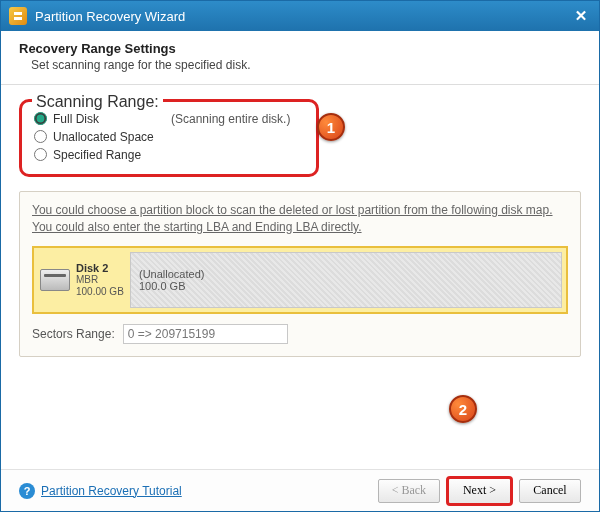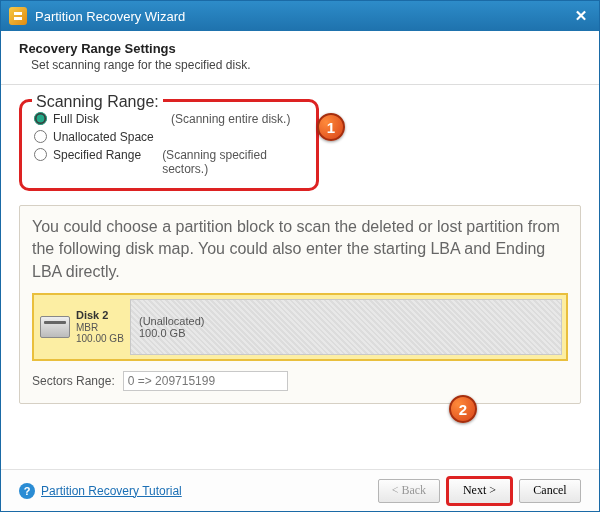--- a/index.html
+++ b/index.html
@@ -12,21 +12,21 @@
   .header h2 { font-size: 13px; font-weight: bold; color: #222; margin-bottom: 2px; }
   .header p { font-size: 12px; color: #444; padding-left: 12px; }
   .content { flex: 1; padding: 14px 18px 10px 18px; position: relative; }
   .radio-group { border: 3px solid #d22; border-radius: 10px; padding: 6px 12px 8px 12px; width: 300px; position: relative; }
   .radio-group .legend { position: absolute; top: -9px; left: 10px; background: #fff; padding: 0 4px; font-size: 16px; color: #333; }
   .radio-row { display: flex; align-items: flex-start; gap: 6px; margin: 4px 0; font-size: 12px; color: #333; }
   .radio-row input { accent-color: #2a8; }
   .radio-row .lbl { width: 112px; }
   .radio-row .desc { color: #555; }
   .panel { margin-top: 14px; border: 1px solid #d6d0c4; background: #fcfbf7; border-radius: 2px; padding: 10px 12px 12px 12px; }
-  .panel .hint { color: #666; font-size: 16px; line-height: 1.4; margin-bottom: 10px; }
+  .panel .hint { color: #666; font-size: 12px; line-height: 1.4; margin-bottom: 10px; text-decoration: underline; }
   .diskmap { display: flex; border: 2px solid #e9bf3d; background: #fceea3; height: 68px; }
   .diskinfo { width: 96px; background: #fceea3; display: flex; align-items: center; gap: 6px; padding: 4px 6px; }
   .diskicon { width: 30px; height: 22px; background: linear-gradient(#eee,#bbb); border: 1px solid #888; border-radius: 2px; position: relative; }
   .diskicon::after{content:"";position:absolute;left:3px;right:3px;top:4px;height:3px;background:#666;border-radius:1px;}
   .disktext { font-size: 10px; color: #555; line-height: 1.15; }
   .disktext b { color: #333; font-size: 11px; }
   .unalloc { flex: 1; border: 1px solid #c8c8c8; background: repeating-linear-gradient(45deg,#e8e8e8,#e8e8e8 2px,#dcdcdc 2px,#dcdcdc 4px); margin: 4px 4px 4px 0; display:flex; flex-direction:column; justify-content:center; padding-left:8px; font-size:11px; color:#555; }
   .sectors { margin-top: 10px; display: flex; align-items: center; gap: 8px; font-size: 12px; color: #555; }
   .sectors input { flex: 0 0 160px; font-size: 12px; padding: 2px 4px; border: 1px solid #c8c8c8; background: #fff; color: #777; }
   .footer { height: 42px; border-top: 1px solid #e2e2e2; display: flex; align-items: center; padding: 0 18px; gap: 6px; background:#fdfdfd; }
@@ -72,21 +72,20 @@
         <span class="lbl">Full Disk</span>
         <span class="desc">(Scanning entire disk.)</span>
       </label>
       <label class="radio-row">
         <input type="radio" name="sr" style="">
         <span class="lbl">Unallocated Space</span>
       </label>
       <label class="radio-row">
         <input type="radio" name="sr" style="">
         <span class="lbl">Specified Range</span>
-        <span class="desc">(Scanning specified sectors.)</span>
       </label>
     </div>
 
     <div class="callout c1">1</div>
 
     <div class="panel">
       <div class="hint">You could choose a partition block to scan the deleted or lost partition from the following disk map. You could also enter the starting LBA and Ending LBA directly.</div>
 
       <div class="diskmap">
         <div class="diskinfo">

